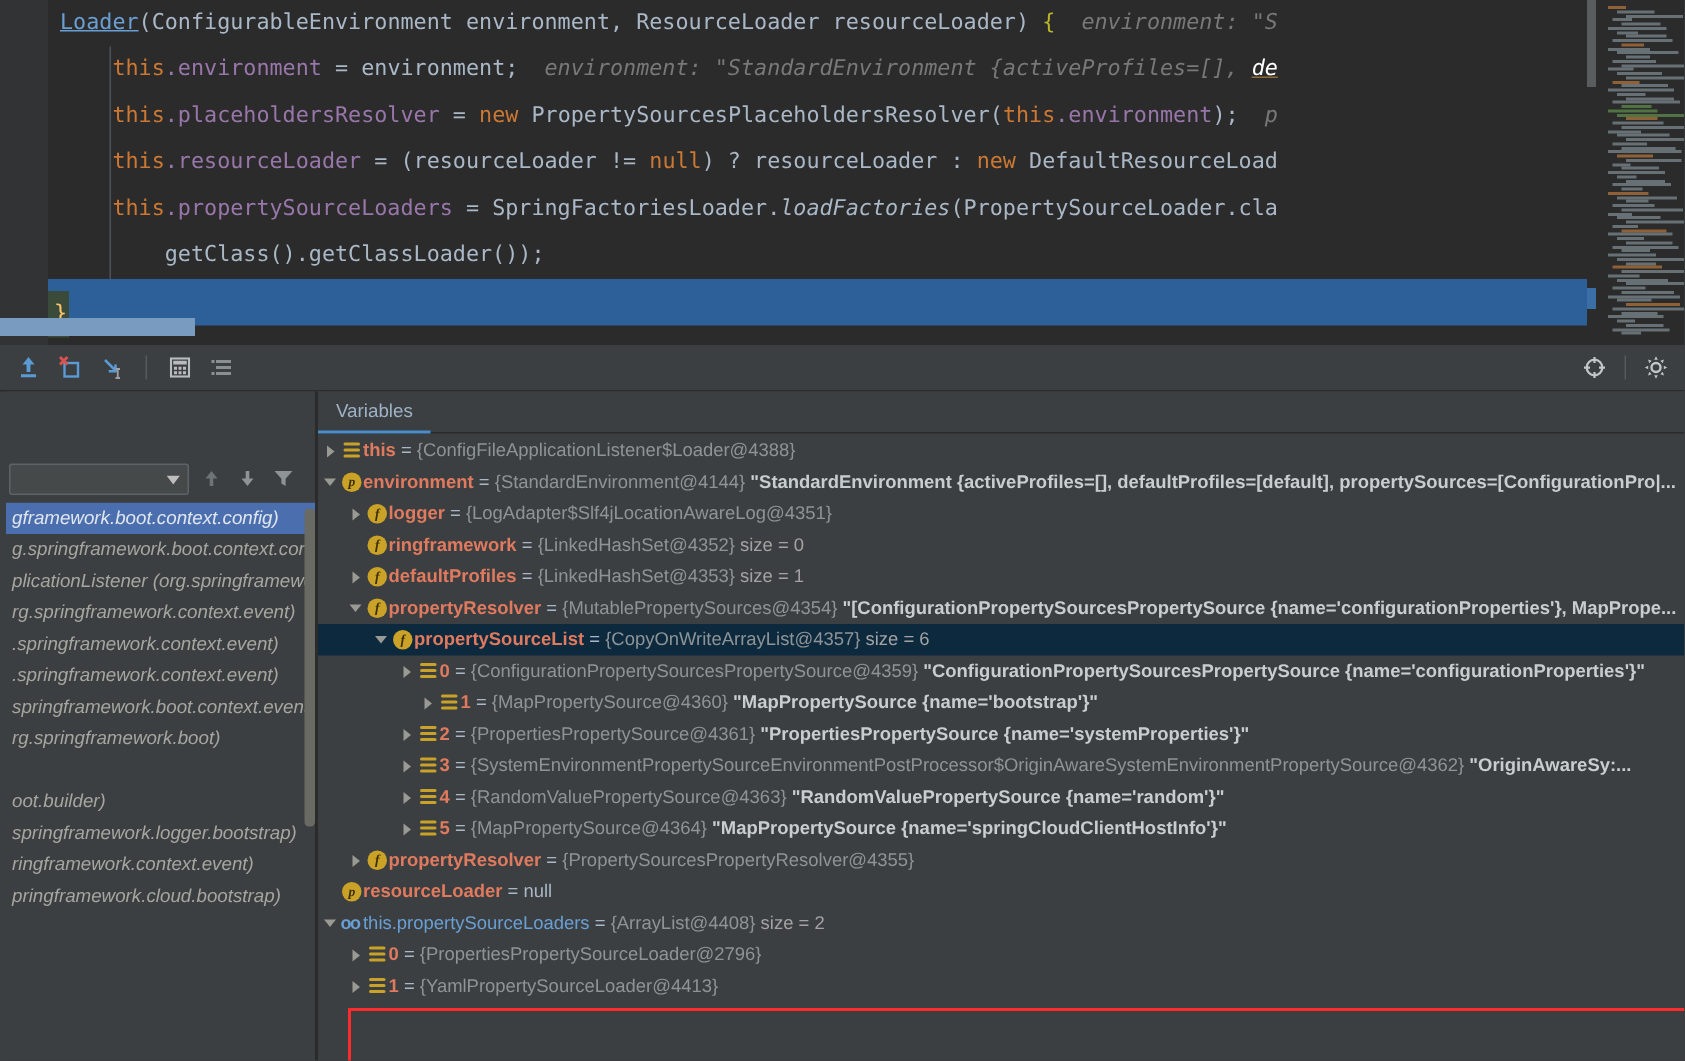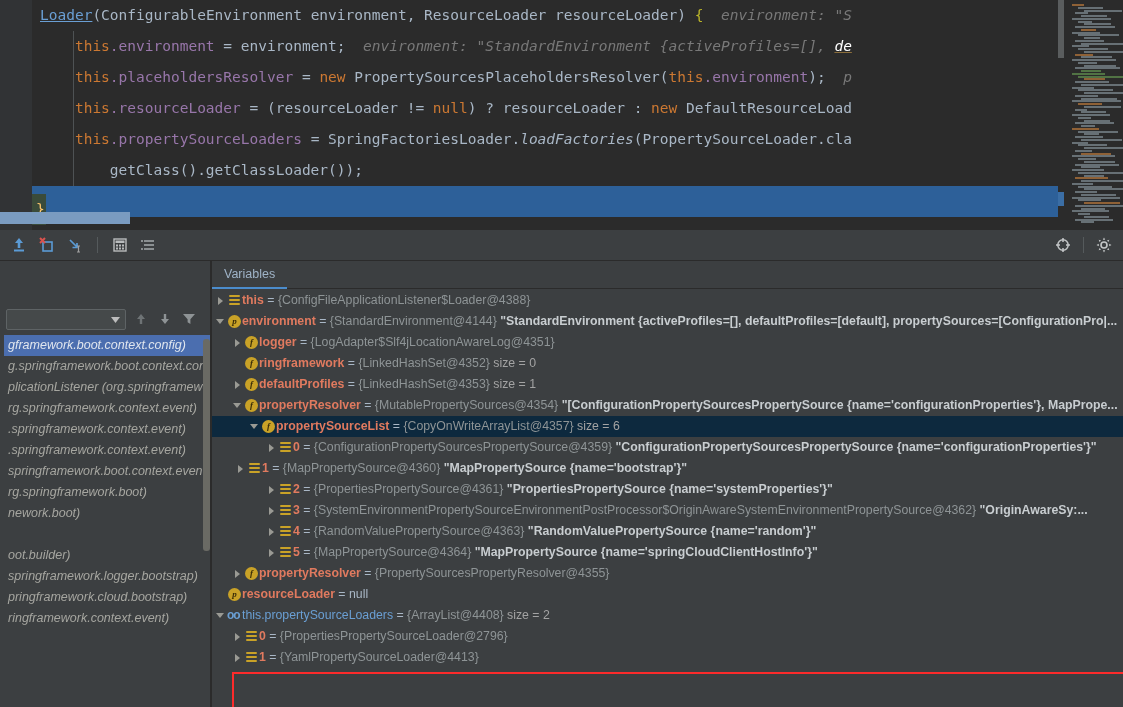--- a/index.html
+++ b/index.html
@@ -368,26 +368,25 @@
         </div>
       <div class="frames-list" id="frames-list">
           <div class="frame-row active">gframework.boot.context.config)</div>
           <div class="frame-row">g.springframework.boot.context.con</div>
           <div class="frame-row">plicationListener  (org.springframewo</div>
           <div class="frame-row">rg.springframework.context.event)</div>
           <div class="frame-row">.springframework.context.event)</div>
           <div class="frame-row">.springframework.context.event)</div>
           <div class="frame-row">springframework.boot.context.event</div>
           <div class="frame-row">rg.springframework.boot)</div>
-          <div class="frame-row">nework.boot)</div>
           <div class="frame-row"></div>
           <div class="frame-row">oot.builder)</div>
           <div class="frame-row">springframework.logger.bootstrap)</div>
+          <div class="frame-row">ringframework.context.event)</div>
           <div class="frame-row">pringframework.cloud.bootstrap)</div>
-          <div class="frame-row">ringframework.context.event)</div>
         </div>
       <div class="frames-scroll"></div>
     </div>
 
     <div class="divider-v"></div>
 
     <div class="vars-pane">
       <div class="vars-tabbar">
         <span class="vars-tab">Variables</span>
       </div>
@@ -401,21 +400,21 @@
           <div class="vrow" style="padding-left: 21px;"><span class="arrow collapsed"></span><span class="ico"><span class="ico-circle">f</span></span><span class="vname">logger</span><span class="veq"> = </span><span class="vtype">{LogAdapter$Slf4jLocationAwareLog@4351} </span></div>
           <div class="vrow" style="padding-left: 21px;"><span class="arrow none"></span><span class="ico"><span class="ico-circle">f</span></span><span class="vname">ringframework</span><span class="veq"> = </span><span class="vtype">{LinkedHashSet@4352} </span><span class="vsize">  size = 0</span></div>
           <div class="vrow" style="padding-left: 21px;"><span class="arrow collapsed"></span><span class="ico"><span class="ico-circle">f</span></span><span class="vname">defaultProfiles</span><span class="veq"> = </span><span class="vtype">{LinkedHashSet@4353} </span><span class="vsize">  size = 1</span></div>
           <div class="vrow" style="padding-left: 21px;"><span class="arrow expanded"></span><span class="ico"><span class="ico-circle">f</span></span><span class="vname">propertyResolver</span><span class="veq"> = </span><span class="vtype">{MutablePropertySources@4354} </span><span class="vstr">"[ConfigurationPropertySourcesPropertySource {name='configurationProperties'}, MapPrope...</span></div>
           <div class="vrow selected" style="padding-left: 38px;"><span class="arrow expanded"></span><span class="ico"><span class="ico-circle">f</span></span><span class="vname">propertySourceList</span><span class="veq"> = </span><span class="vtype">{CopyOnWriteArrayList@4357} </span><span class="vsize">  size = 6</span></div>
           <div class="vrow" style="padding-left: 55px;"><span class="arrow collapsed"></span><span class="ico"><span class="ico-bars">
                 <i></i>
                 <i></i>
                 <i></i>
               </span></span><span class="vidx">0</span><span class="veq"> = </span><span class="vtype">{ConfigurationPropertySourcesPropertySource@4359} </span><span class="vstr">"ConfigurationPropertySourcesPropertySource {name='configurationProperties'}"</span></div>
-          <div class="vrow" style="padding-left: 24px;"><span class="arrow collapsed"></span><span class="ico"><span class="ico-bars">
+          <div class="vrow" style="padding-left: 69px;"><span class="arrow collapsed"></span><span class="ico"><span class="ico-bars">
                 <i></i>
                 <i></i>
                 <i></i>
               </span></span><span class="vidx">1</span><span class="veq"> = </span><span class="vtype">{MapPropertySource@4360} </span><span class="vstr">"MapPropertySource {name='bootstrap'}"</span></div>
           <div class="vrow" style="padding-left: 55px;"><span class="arrow collapsed"></span><span class="ico"><span class="ico-bars">
                 <i></i>
                 <i></i>
                 <i></i>
               </span></span><span class="vidx">2</span><span class="veq"> = </span><span class="vtype">{PropertiesPropertySource@4361} </span><span class="vstr">"PropertiesPropertySource {name='systemProperties'}"</span></div>
           <div class="vrow" style="padding-left: 55px;"><span class="arrow collapsed"></span><span class="ico"><span class="ico-bars">

